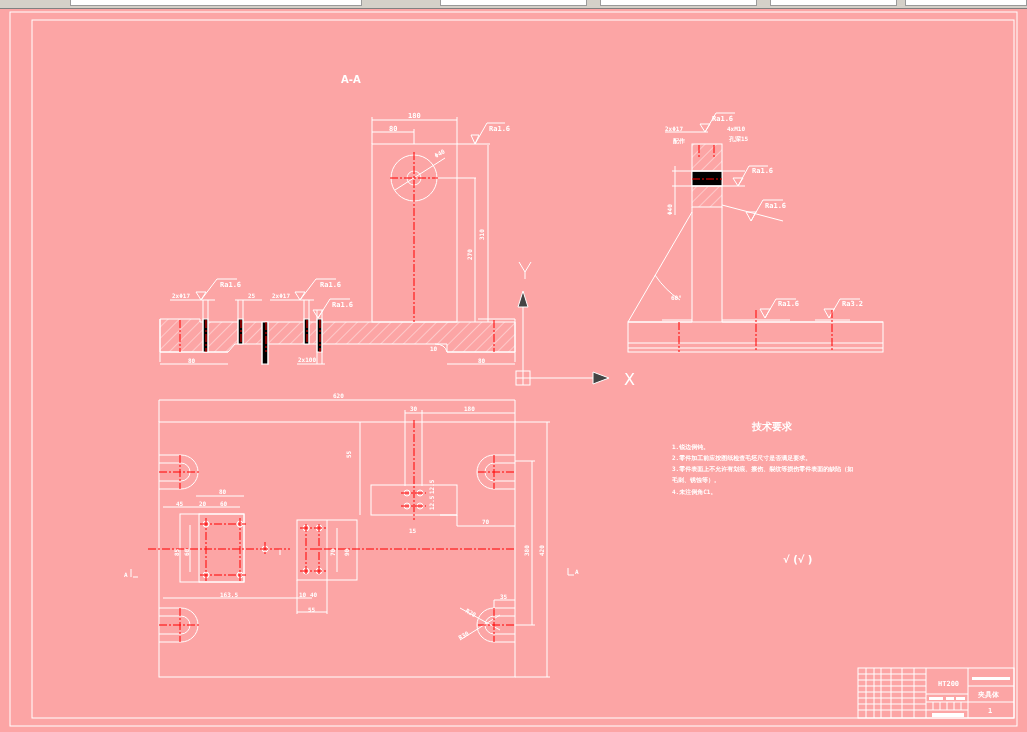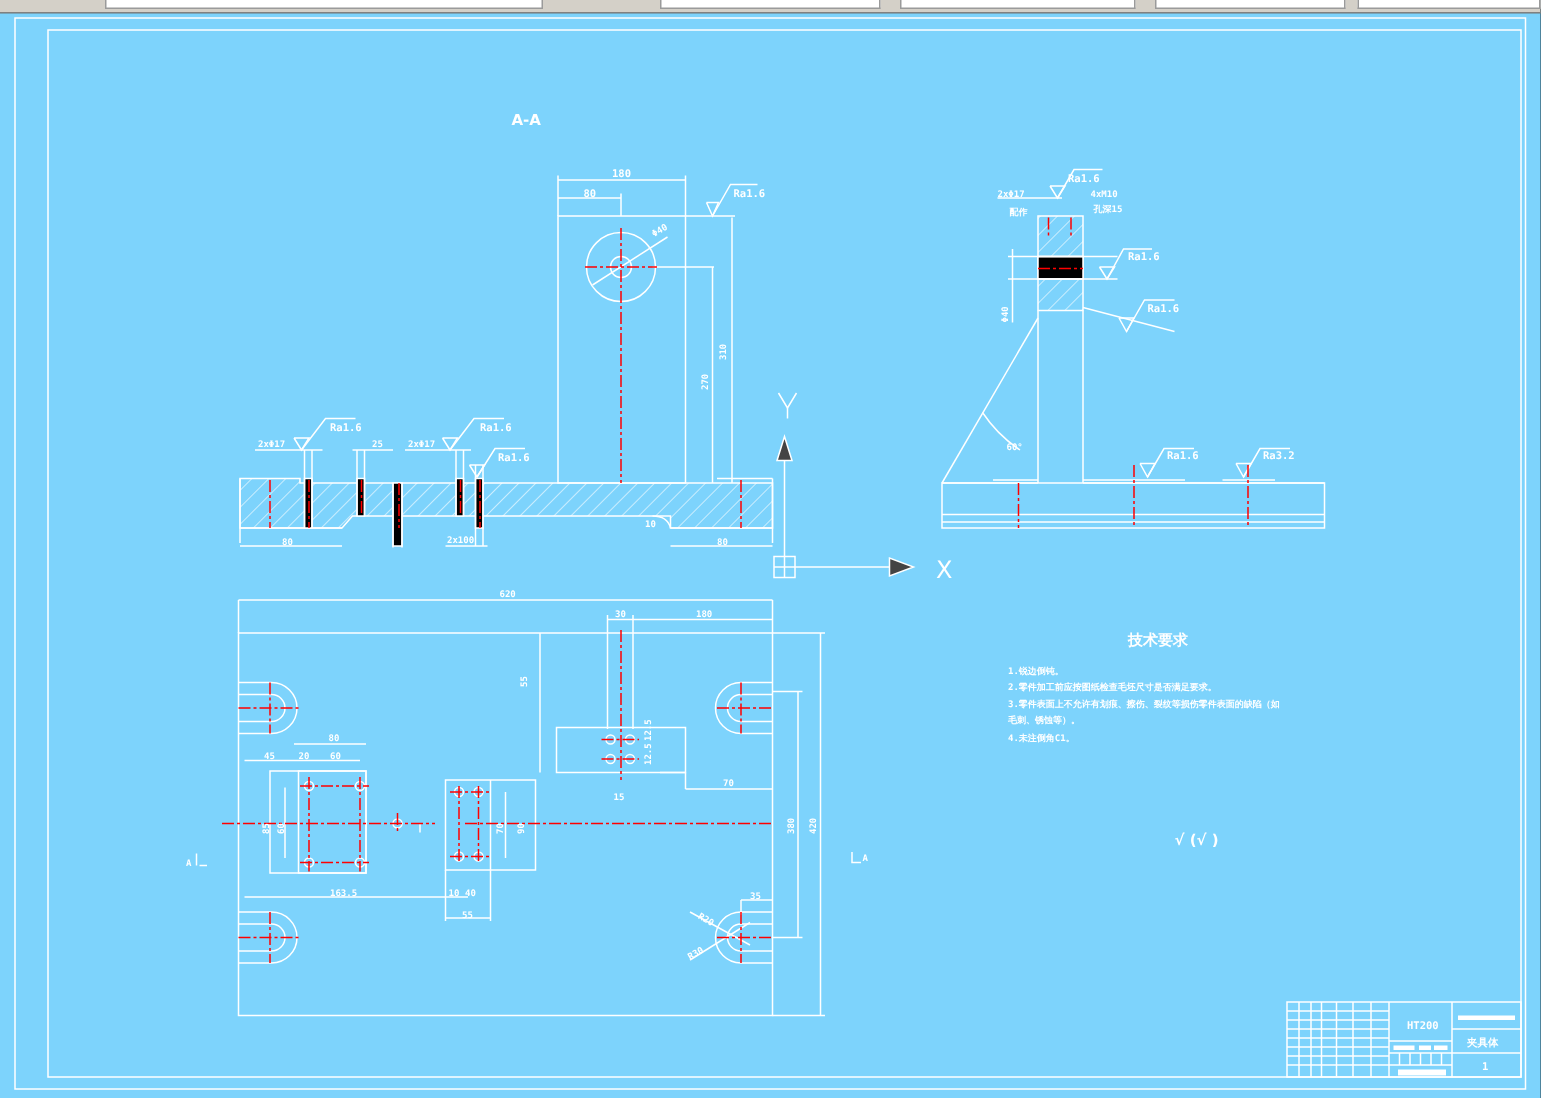--- a/index.html
+++ b/index.html
@@ -1,19 +1,19 @@
 <!DOCTYPE html>
 <html><head>
 <meta charset="utf-8">
 <style>
   html, body { margin: 0; padding: 0; background: #000; }
   body { width: 1027px; height: 732px; position: relative; overflow: hidden; font-family: "DejaVu Sans Mono", monospace; }
   .toolbar { position: absolute; left: 0; top: 0; width: 1027px; height: 8px; background: #d4d0c8; border-bottom: 1px solid #808080; }
   .tb-field { position: absolute; top: 0; height: 5px; background: #fff; border: 1px solid #9a9a9a; border-top: none; }
-  .canvas { position: absolute; left: 0; top: 9px; width: 1027px; height: 723px; background: #7dd3fc; }
+  .canvas { position: absolute; left: 0; top: 9px; width: 1027px; height: 723px; background: #fca5a5; }
   svg { position: absolute; left: 0; top: 0; }
   .txt { fill: #fff; font-family: "DejaVu Sans Mono", monospace; font-size: 7px; font-weight: bold; }
   .txt-s { fill: #fff; font-family: "DejaVu Sans Mono", monospace; font-size: 6px; font-weight: bold; }
   .txt-l { fill: #fff; font-family: "DejaVu Sans", sans-serif; font-size: 10px; font-weight: bold; }
   .axis-txt { fill: #fff; font-family: "DejaVu Sans", sans-serif; font-size: 16px; }
 </style>
 </head>
 <body>
 
 <div class="toolbar">

